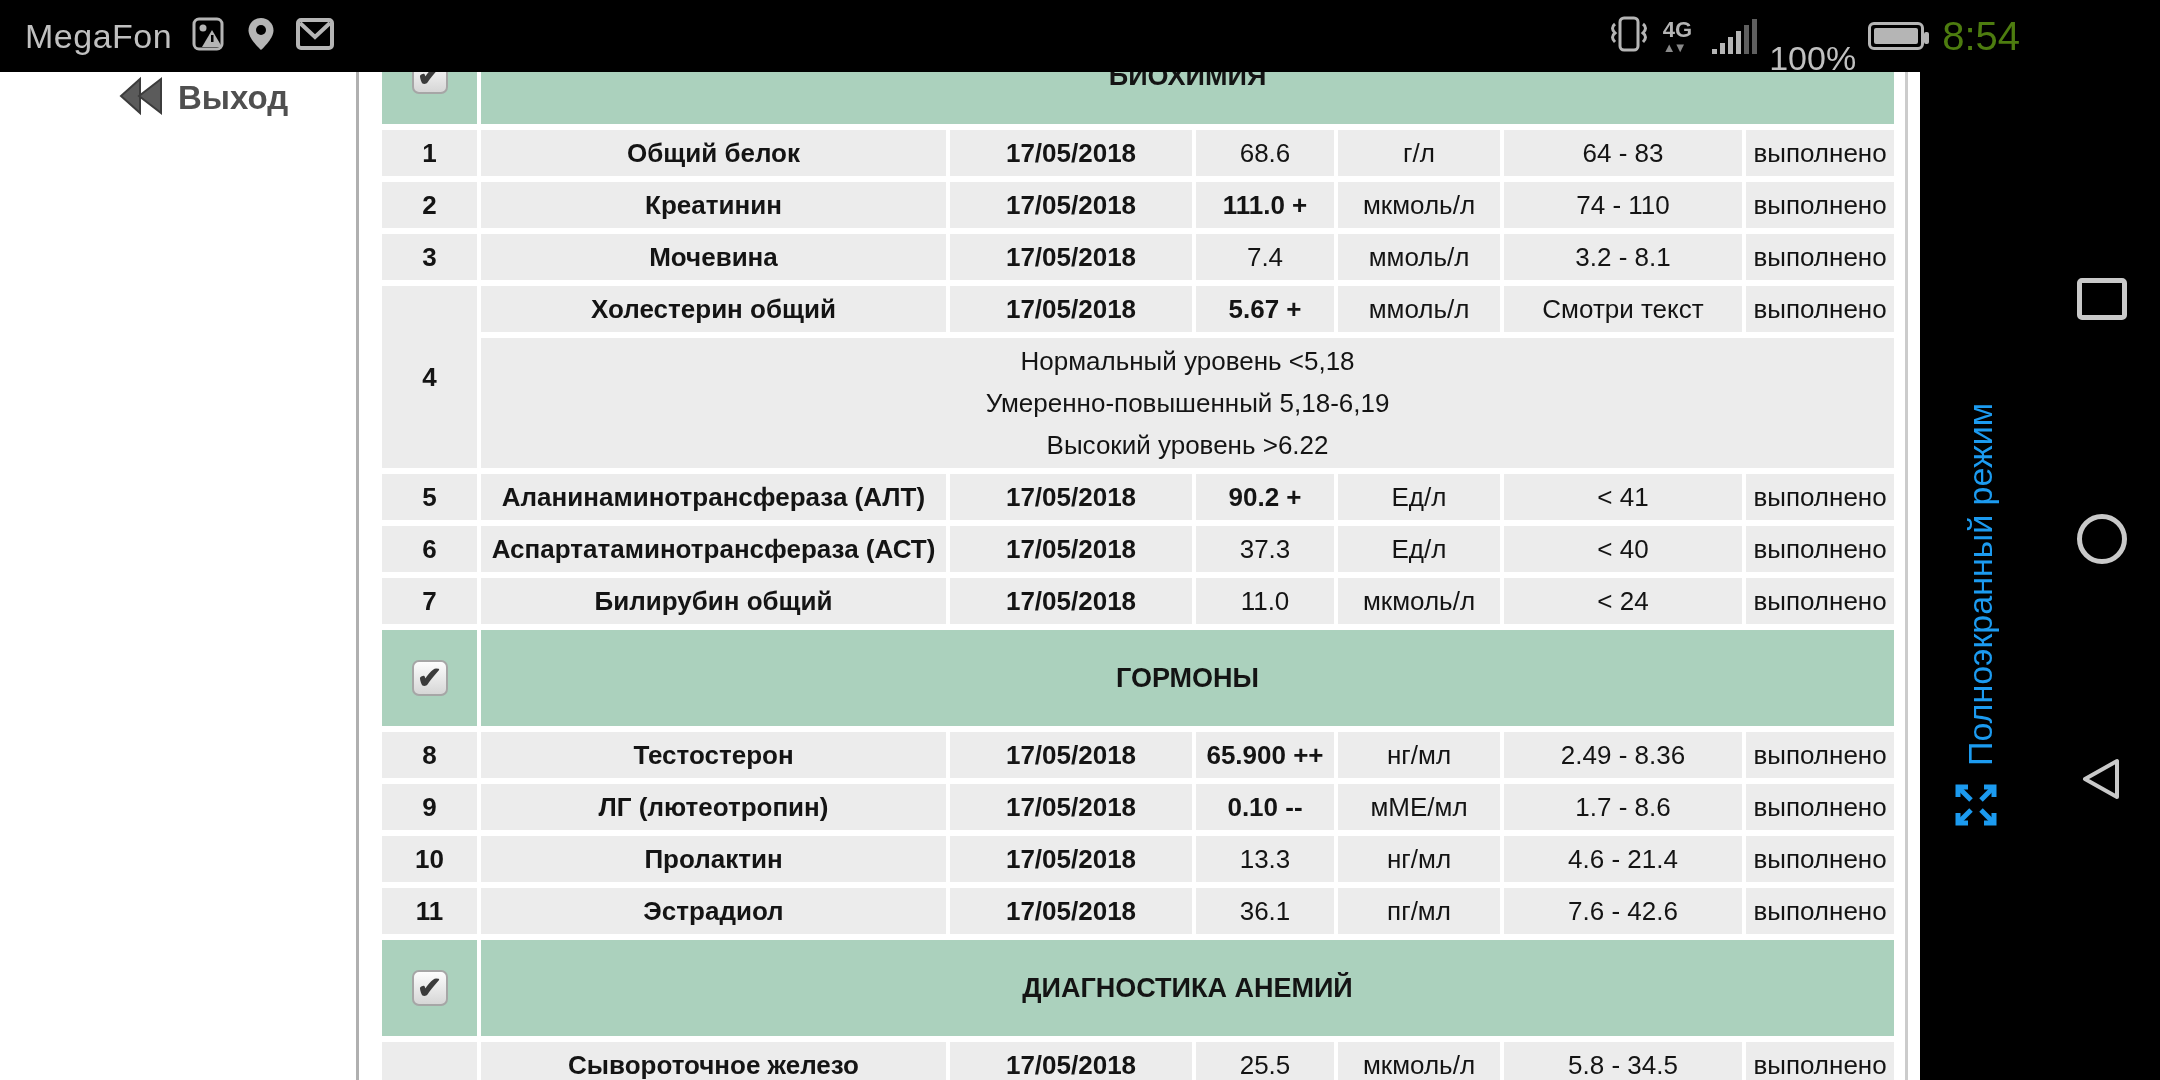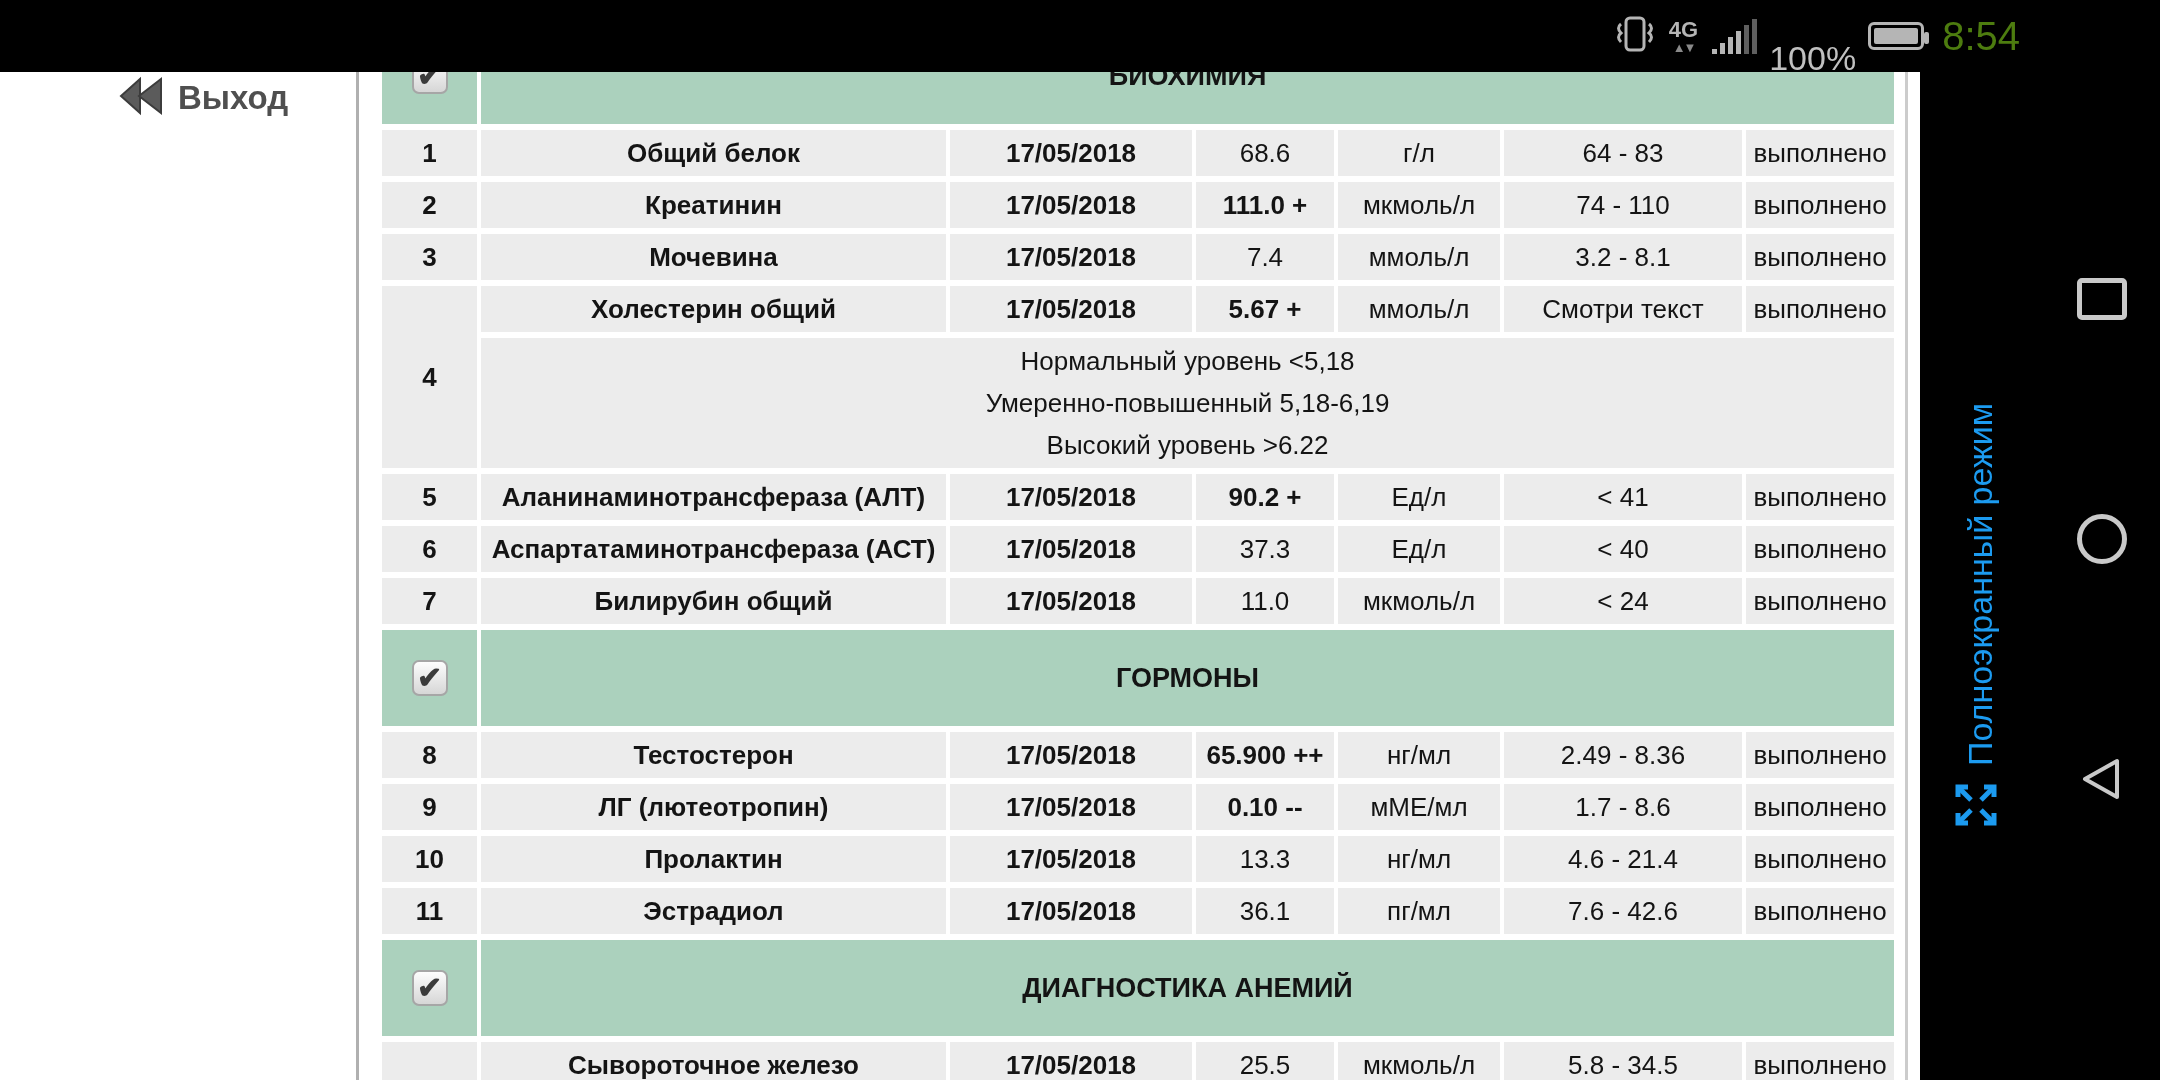--- a/index.html
+++ b/index.html
@@ -8,21 +8,21 @@
   body { position:relative; }
 
   
   .statusbar { position:absolute; left:0; top:0; width:2160px; height:72px;
                background:#000; z-index:50; color:#c0c0c0; }
   .sb-left { position:absolute; left:25px; top:0; height:72px; display:flex; align-items:center; gap:18px; }
   .carrier { font-size:34px; color:#c0c0c0; letter-spacing:0.5px; }
   .sb-right { position:absolute; right:140px; top:0; height:72px; display:flex; align-items:center; gap:12px; }
   .pct { font-size:34px; color:#c0c0c0;margin-top:45px; }
   .clock { font-size:40px; color:#4d7c0f; margin-left:6px; }
-  .netwrap { display:flex; flex-direction:column; align-items:center; line-height:1; margin-right:2px;}
+  .netwrap { display:flex; flex-direction:column; align-items:flex-start; line-height:1; margin-right:8px;}
   .net4g { font-size:22px; font-weight:bold; color:#b5b5b5; }
   .netarr { font-size:13px; color:#8a8a8a; letter-spacing:-2px; }
   .sigbars { display:flex; align-items:flex-end; gap:3px; height:36px; }
   .sigbars i { display:block; width:5px; background:#b5b5b5; }
   .sigbars i.dim { background:#5f5f5f; }
   .battery { position:relative; width:56px; height:28px; border:3px solid #b5b5b5; border-radius:6px; }
   .battery .fill { position:absolute; left:3px; top:3px; right:3px; bottom:3px; background:#b5b5b5; border-radius:2px;}
   .battery .nub { position:absolute; right:-8px; top:7px; width:5px; height:12px; background:#b5b5b5; border-radius:2px;}
 
   
@@ -252,20 +252,43 @@
           <path d="M5 37 L16 26"></path>
         <path d="M39 29 V39 H29"></path>
           <path d="M37 37 L26 26"></path>
       </g>
     </svg>
   </span>
   <span class="lbl">Полноэкранный режим</span>
 </div>
 
 <div class="statusbar">
+  <div class="sb-left">
+    <span class="carrier">MegaFon</span>
+    <span>
+      <svg width="36" height="36" viewBox="0 0 36 36">
+        <rect x="4" y="3" width="28" height="30" rx="5" fill="none" stroke="#b5b5b5" stroke-width="3"></rect>
+        <circle cx="13" cy="12" r="3.5" fill="#b5b5b5"></circle>
+        <polygon points="22,14 32,31 12,31" fill="#b5b5b5"></polygon>
+        <rect x="21" y="19" width="2.5" height="7" fill="#000"></rect>
+      </svg>
+    </span>
+    <span>
+      <svg width="34" height="36" viewBox="0 0 34 36">
+        <path d="M17 2 C10 2 4.5 7.5 4.5 14.5 C4.5 23 17 34 17 34 C17 34 29.5 23 29.5 14.5 C29.5 7.5 24 2 17 2 Z" fill="#b5b5b5"></path>
+        <circle cx="17" cy="14" r="5" fill="#000"></circle>
+      </svg>
+    </span>
+    <span>
+      <svg width="38" height="32" viewBox="0 0 38 32">
+        <rect x="2" y="2" width="34" height="28" rx="3" fill="none" stroke="#b5b5b5" stroke-width="4"></rect>
+        <path d="M4 5 L19 19 L34 5" fill="none" stroke="#b5b5b5" stroke-width="4"></path>
+      </svg>
+    </span>
+  </div>
   <div class="sb-right">
     <span>
       <svg width="44" height="40" viewBox="0 0 44 40">
         <rect x="13" y="4" width="18" height="32" rx="4" fill="none" stroke="#b5b5b5" stroke-width="3"></rect>
         <path d="M8 10 q-5 4 0 9 q-5 4 0 9" fill="none" stroke="#b5b5b5" stroke-width="3"></path>
         <path d="M36 10 q5 4 0 9 q5 4 0 9" fill="none" stroke="#b5b5b5" stroke-width="3"></path>
       </svg>
     </span>
     <span class="netwrap">
       <span class="net4g">4G</span>

